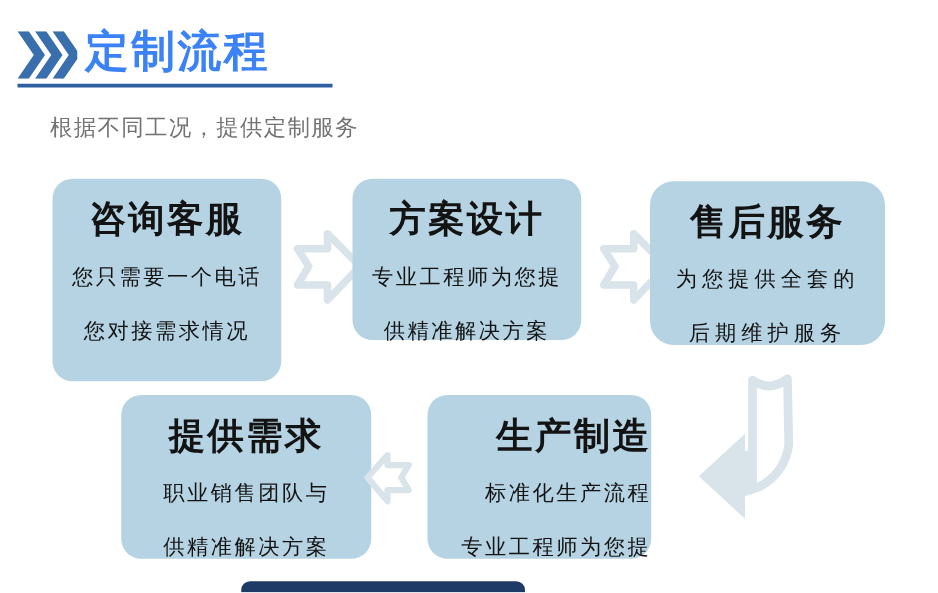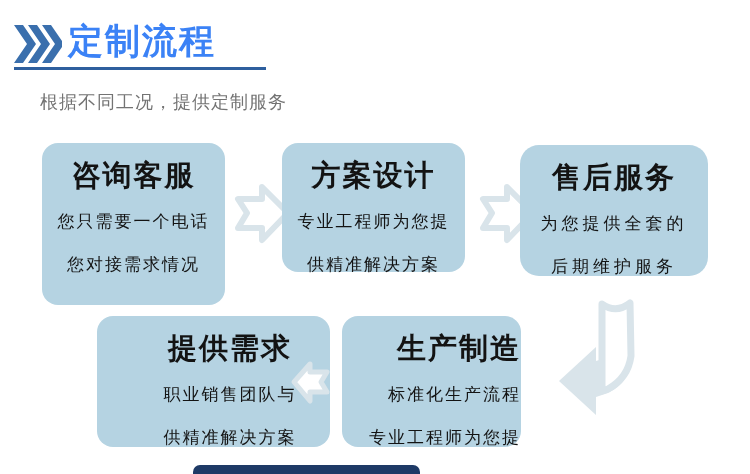--- a/index.html
+++ b/index.html
@@ -18,21 +18,21 @@
         color:#131313;}
   .step .t{font-size:29px;font-weight:bold;letter-spacing:2px;margin-top:13px;
            font-family:"Liberation Sans",sans-serif;}
   .step .d{font-size:17px;line-height:34px;margin-top:9px;
            font-family:"Liberation Serif",serif;letter-spacing:2px;white-space:nowrap;}
   .step .d.wide{letter-spacing:4px;}
 
   #step1{left:42px;top:143px;width:183px;height:162px;}
   #step2{left:282px;top:143px;width:183px;height:129px;}
   #step3{left:520px;top:145px;width:188px;height:131px;border-radius:19px;}
-  #step4{left:97px;top:316px;width:200px;height:131px;padding-left:33px;}
+  #step4{left:97px;top:316px;width:200px;height:131px;}
   #step5{left:342px;top:316px;width:179px;height:131px;text-align:right;}
 
   .arr{position:absolute;}
   #arr1{left:231px;top:182px;}
   #arr2{left:476px;top:182px;}
   #arr3{left:290px;top:360px;}
   #ribbon{left:548px;top:294px;}
 
   
   .next-bar{position:absolute;left:193px;top:465px;width:227px;height:9px;

